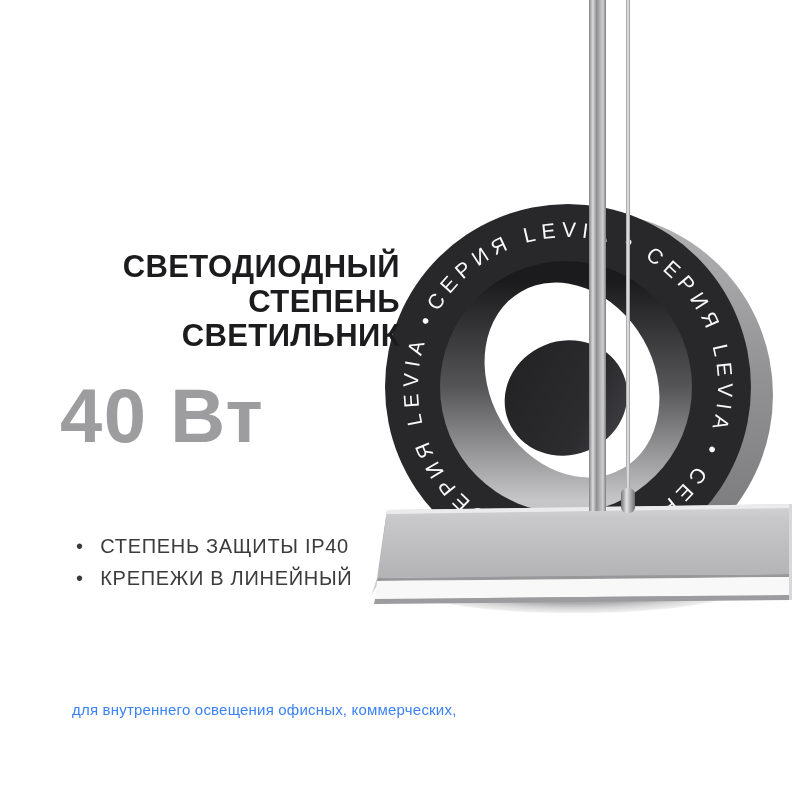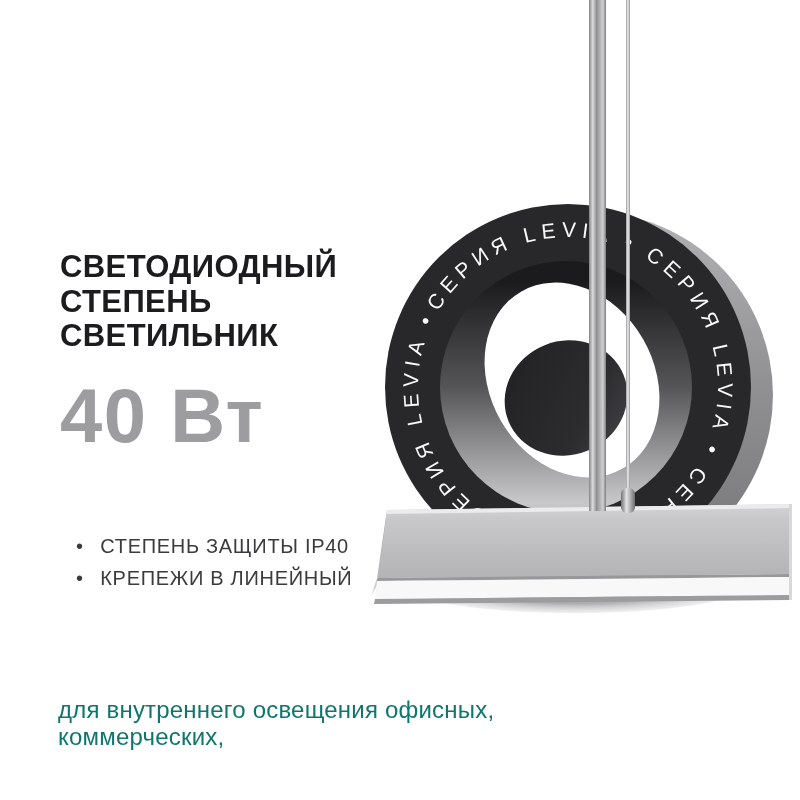--- a/index.html
+++ b/index.html
@@ -30,21 +30,21 @@
     top: 250px;
     width: 340px;
   }
   .title {
     font-size: 31px;
     line-height: 34.5px;
     font-weight: 700;
     color: #1c1c1e;
     letter-spacing: 0.4px;
   }
-  .title span { display: block; }
+  .title span { display: block; text-align: right; }
   .watt {
     margin-top: 24px;
     font-size: 76px;
     line-height: 76px;
     font-weight: 700;
     color: #9d9da0;
     letter-spacing: 1.5px;
   }
   .features {
     position: absolute;
@@ -61,26 +61,26 @@
     letter-spacing: 0.7px;
     white-space: nowrap;
   }
   .features .dot {
     display: inline-block;
     width: 18px;
     color: #3b3b3d;
   }
   .desc {
     position: absolute;
-    left: 58px;
+    left: 72px;
     top: 696px;
     width: 540px;
-    font-size: 24px;
+    font-size: 15px;
     line-height: 27px;
-    color: #0f766e;
+    color: #3b82f6;
     letter-spacing: 0.2px;
   }
   .desc span { display: block; }
   .ring-text {
     font-family: "Liberation Sans", sans-serif;
     font-size: 21px;
     letter-spacing: 6px;
     fill: #fafafa;
   }
 </style>

